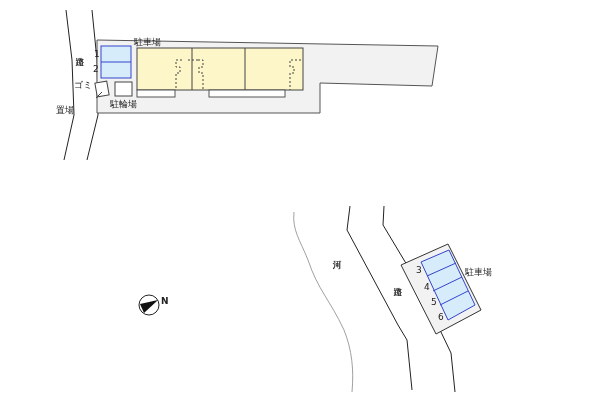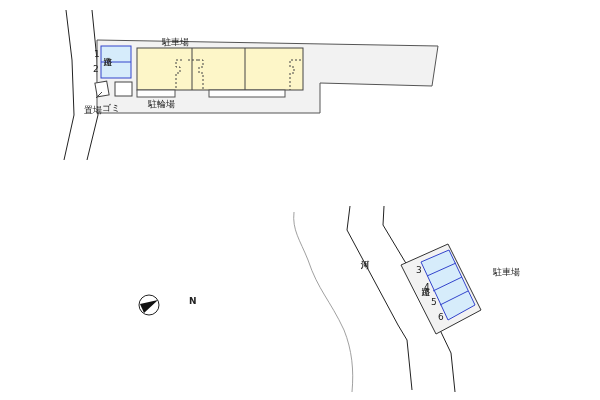--- a/index.html
+++ b/index.html
@@ -1,18 +1,18 @@
 <!DOCTYPE html>
 <html><head>
 <meta charset="utf-8">
 <style>
   html,body{margin:0;padding:0;background:#fff;}
   body{width:600px;height:400px;position:relative;overflow:hidden;font-family:"DejaVu Sans",sans-serif;}
   svg{position:absolute;left:0;top:0;}
-  .lbl{position:absolute;font-size:9px;color:#222;line-height:10px;white-space:nowrap;margin-left:28px;}
+  .lbl{position:absolute;font-size:9px;color:#222;line-height:10px;white-space:nowrap;}
   .vert{writing-mode:vertical-rl;text-orientation:upright;letter-spacing:0px;}
   .num{position:absolute;font-size:9px;color:#222;line-height:10px;}
 </style>
 </head>
 <body>
 
 <svg width="600" height="400" viewBox="0 0 600 400">
 
   <path d="M66 10 L72 60 L74 115 L64 160" fill="none" stroke="#222" stroke-width="1"></path>
   <path d="M92 10 L97 60 L98 115 L87 160" fill="none" stroke="#222" stroke-width="1"></path>
@@ -54,22 +54,22 @@
   <g>
     <circle cx="149" cy="305" r="10" fill="#fff" stroke="#222" stroke-width="1"></circle>
     <path d="M140 304 L158 300 L144 313 Z" fill="#111"></path>
   </g>
 </svg>
 
 <span class="lbl vert" style="left:75px;top:50px;">道路</span>
 <span class="lbl" style="left:134px;top:37px;">駐車場</span>
 <span class="num" style="left:94px;top:49px;">1</span>
 <span class="num" style="left:93px;top:64px;">2</span>
-<span class="lbl" style="left:120px;top:99px;">駐輪場</span>
-<span class="lbl" style="left:74px;top:103px;">ゴミ</span>
+<span class="lbl" style="left:110px;top:99px;">駐輪場</span>
+<span class="lbl" style="left:74px;top:80px;">ゴミ</span>
 <span class="lbl" style="left:56px;top:105px;">置場</span>
 <span class="lbl vert" style="left:332px;top:253px;">河川</span>
 <span class="lbl vert" style="left:393px;top:280px;">道路</span>
 <span class="lbl" style="left:465px;top:267px;">駐車場</span>
 <span class="num" style="left:416px;top:265px;">3</span>
 <span class="num" style="left:424px;top:282px;">4</span>
 <span class="num" style="left:431px;top:297px;">5</span>
 <span class="num" style="left:438px;top:312px;">6</span>
 <span class="lbl" style="left:161px;top:296px;font-weight:bold;">N</span>
 

